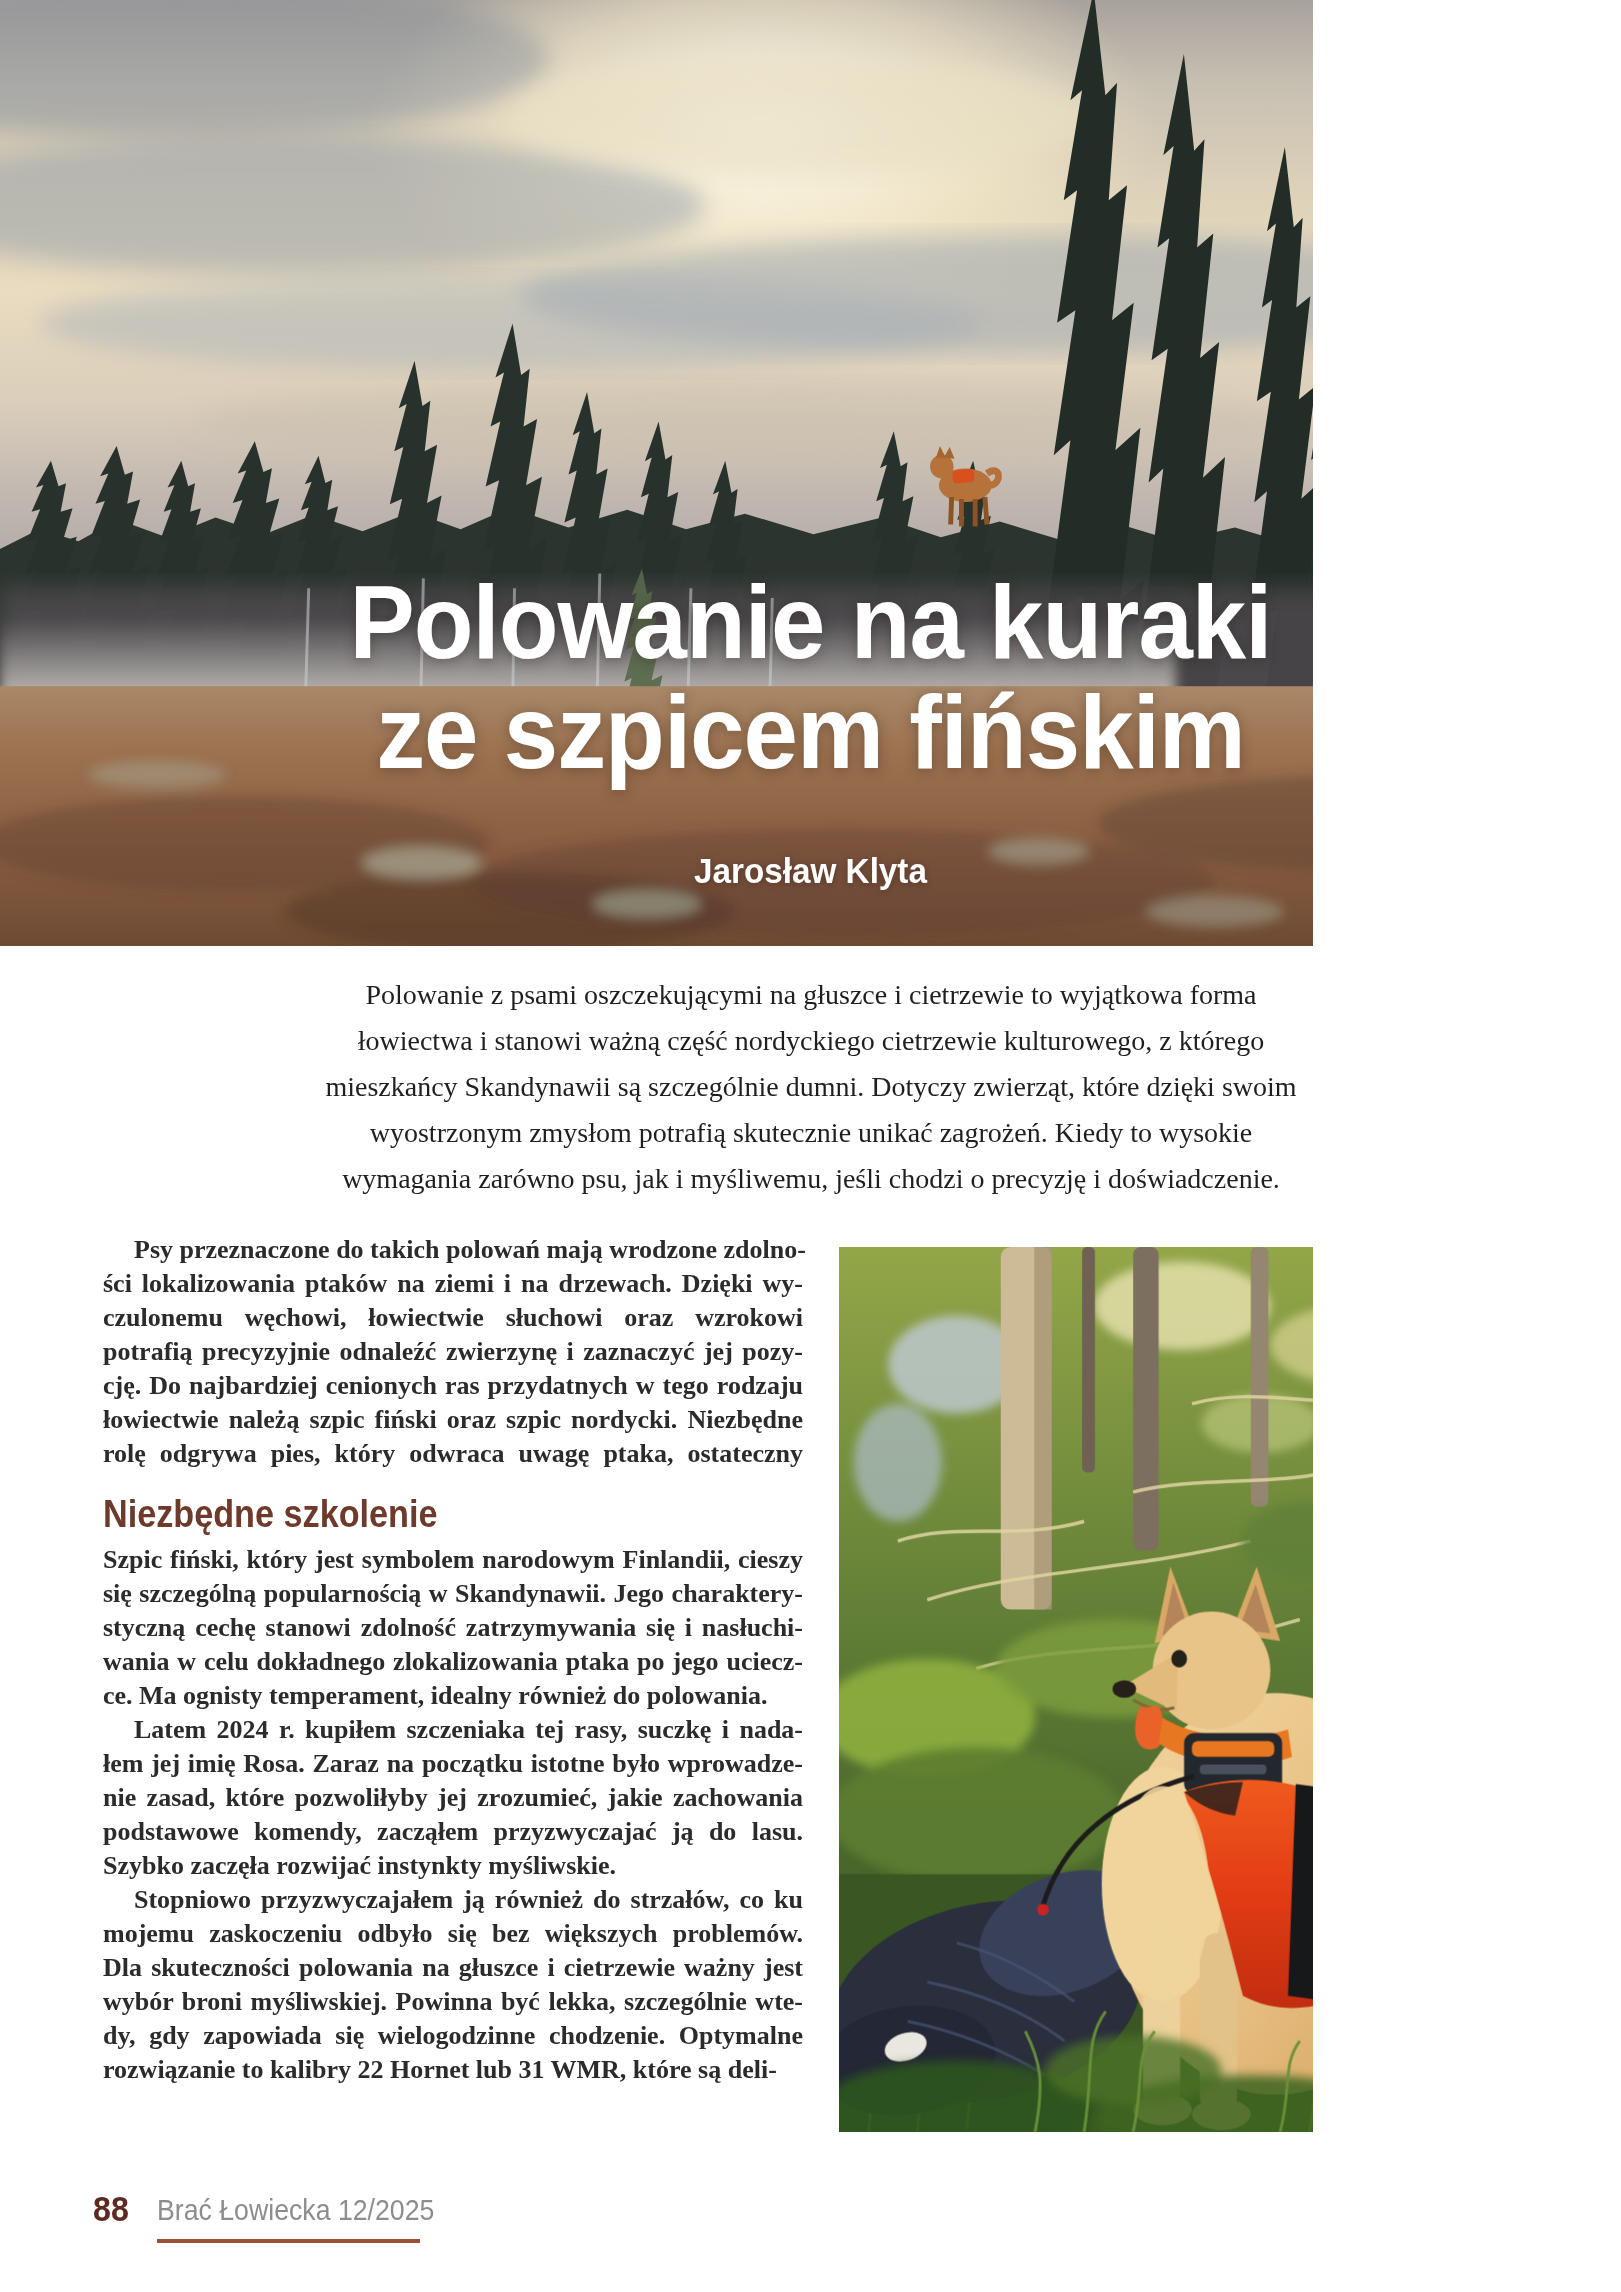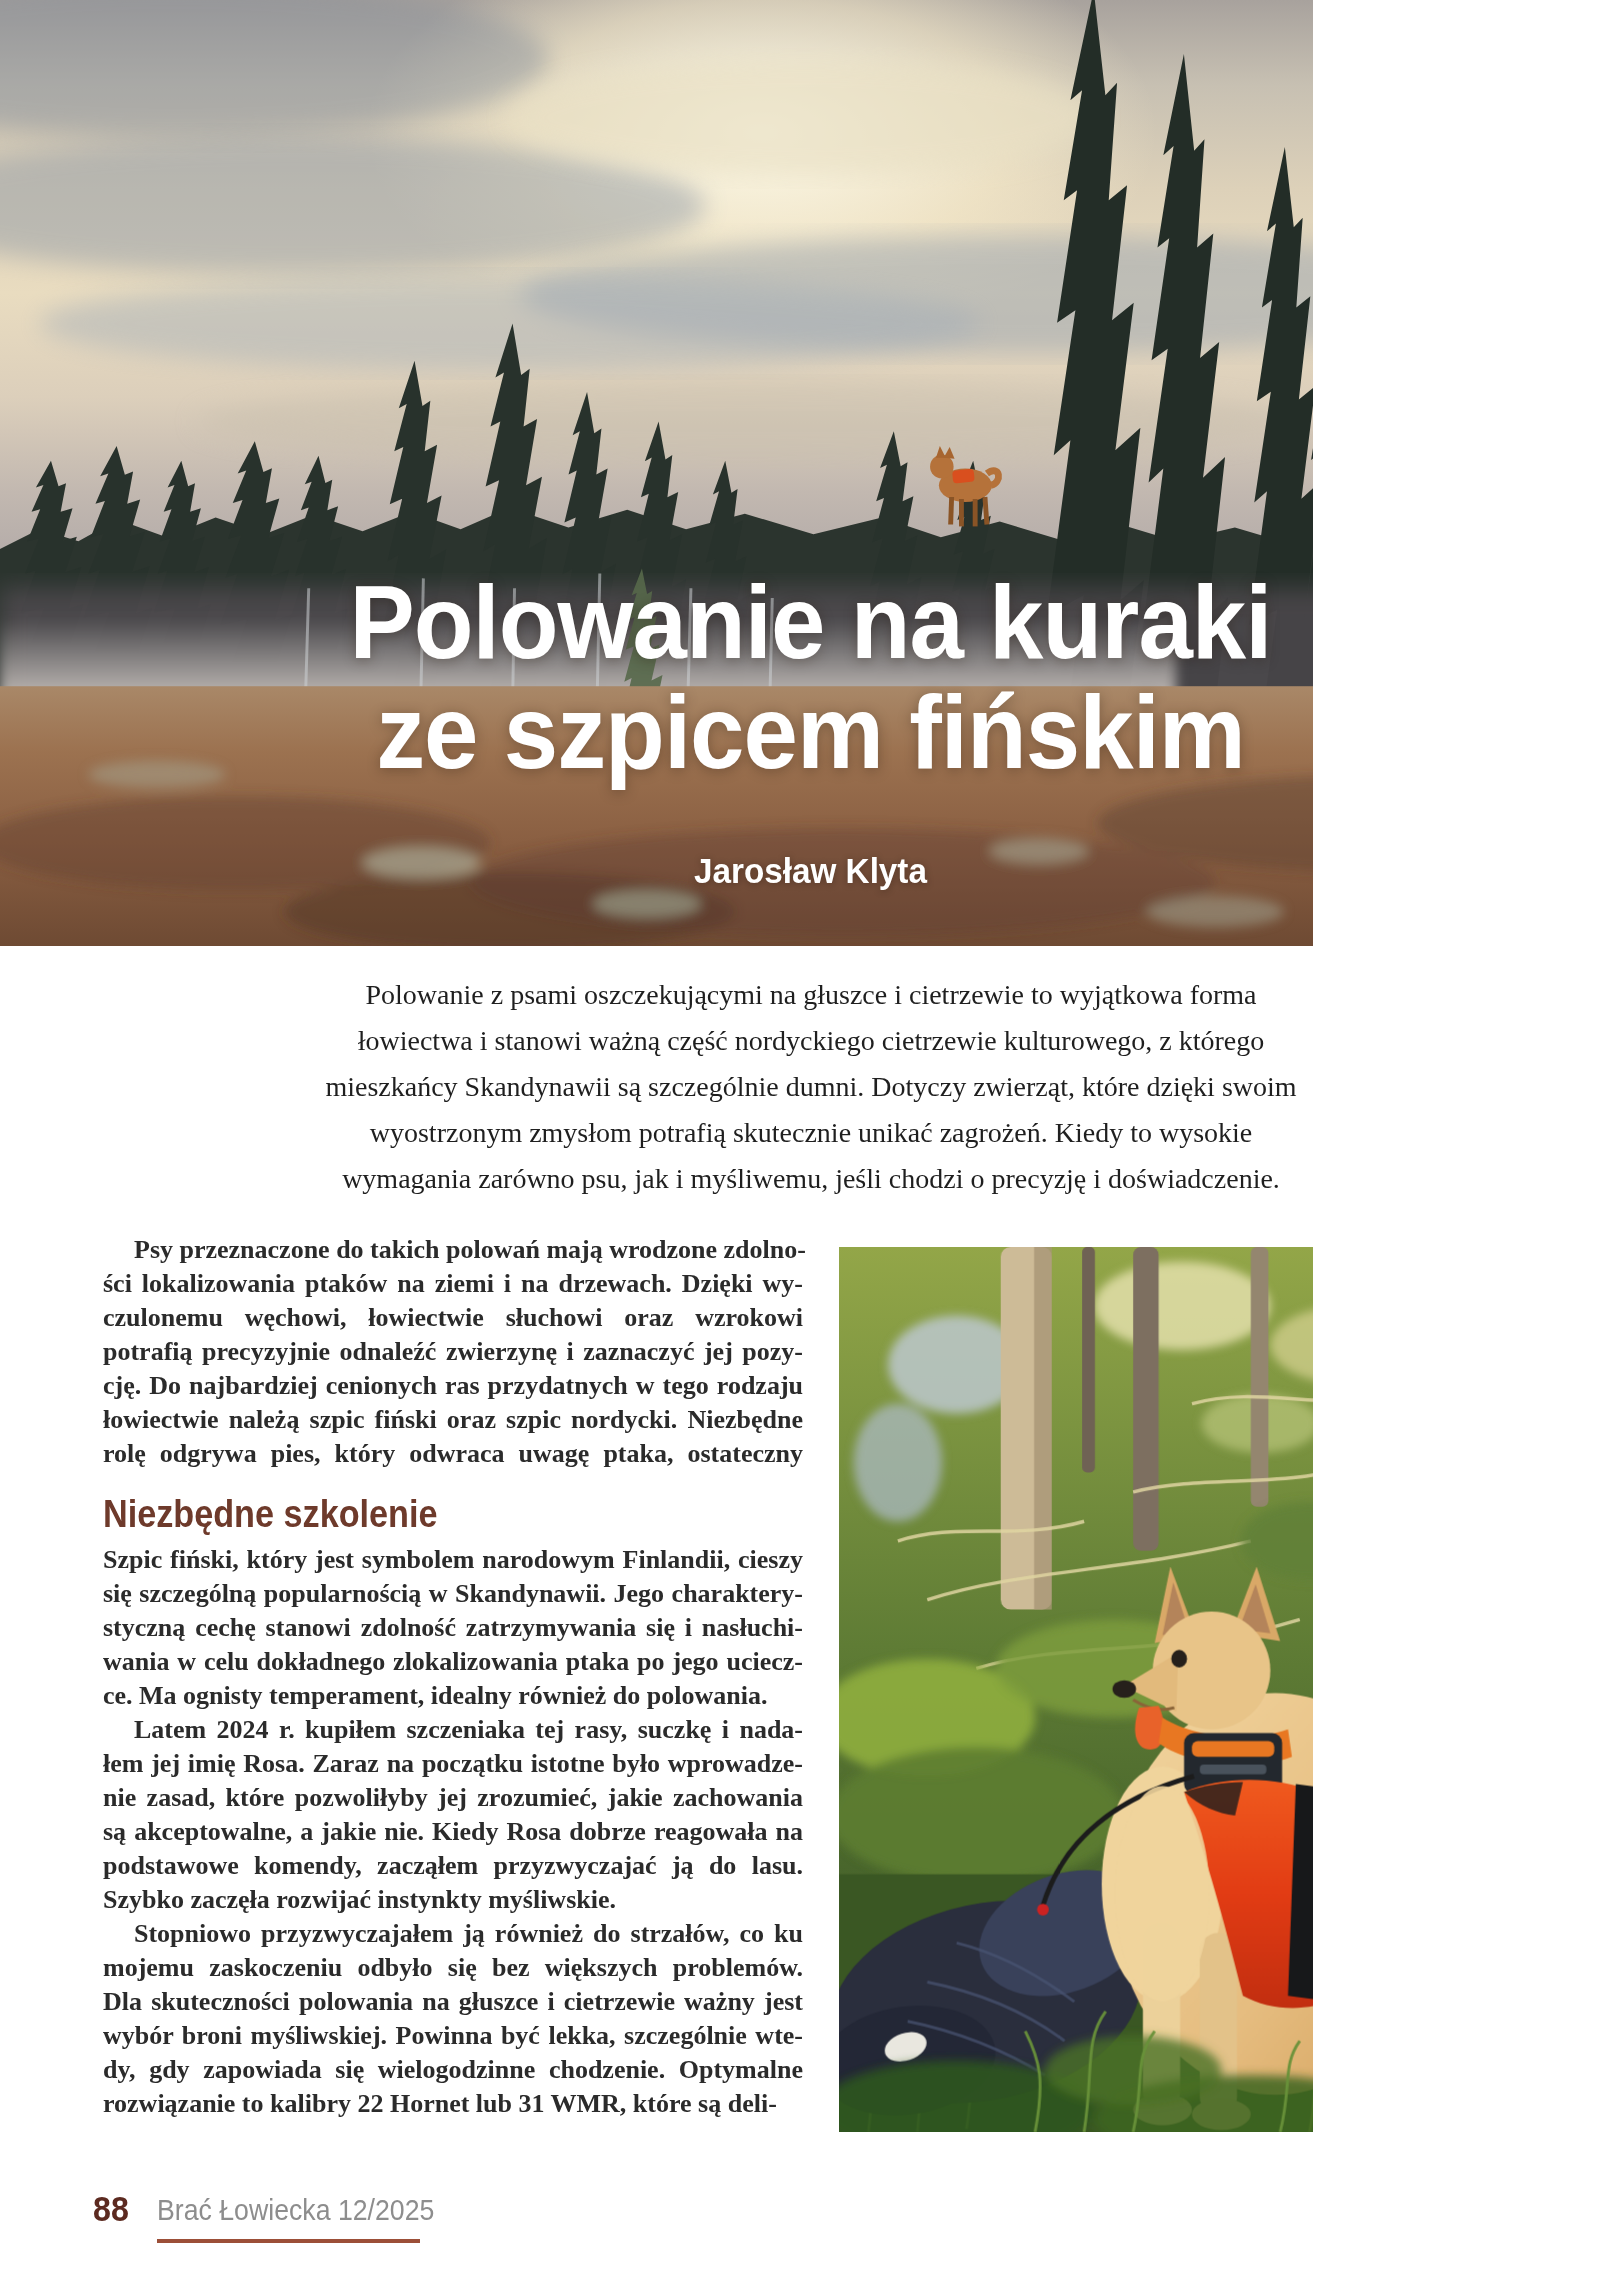--- a/index.html
+++ b/index.html
@@ -199,21 +199,20 @@
         <div class="line">Szpic fiński, który jest symbolem narodowym Finlandii, cieszy</div>
         <div class="line">się szczególną popularnością w Skandynawii. Jego charaktery-</div>
         <div class="line">styczną cechę stanowi zdolność zatrzymywania się i nasłuchi-</div>
         <div class="line">wania w celu dokładnego zlokalizowania ptaka po jego uciecz-</div>
         <div class="line last">ce. Ma ognisty temperament, idealny również do polowania.</div>
       </div>
       <div>
         <div class="line first-indent">Latem 2024 r. kupiłem szczeniaka tej rasy, suczkę i nada-</div>
         <div class="line">łem jej imię Rosa. Zaraz na początku istotne było wprowadze-</div>
         <div class="line">nie zasad, które pozwoliłyby jej zrozumieć, jakie zachowania</div>
-        <div class="line">są akceptowalne, a jakie nie. Kiedy Rosa dobrze reagowała na</div>
         <div class="line">podstawowe komendy, zacząłem przyzwyczajać ją do lasu.</div>
         <div class="line last">Szybko zaczęła rozwijać instynkty myśliwskie.</div>
       </div>
       <div>
         <div class="line first-indent">Stopniowo przyzwyczajałem ją również do strzałów, co ku</div>
         <div class="line">mojemu zaskoczeniu odbyło się bez większych problemów.</div>
         <div class="line">Dla skuteczności polowania na głuszce i cietrzewie ważny jest</div>
         <div class="line">wybór broni myśliwskiej. Powinna być lekka, szczególnie wte-</div>
         <div class="line">dy, gdy zapowiada się wielogodzinne chodzenie. Optymalne</div>
         <div class="line last">rozwiązanie to kalibry 22 Hornet lub 31 WMR, które są deli-</div>

